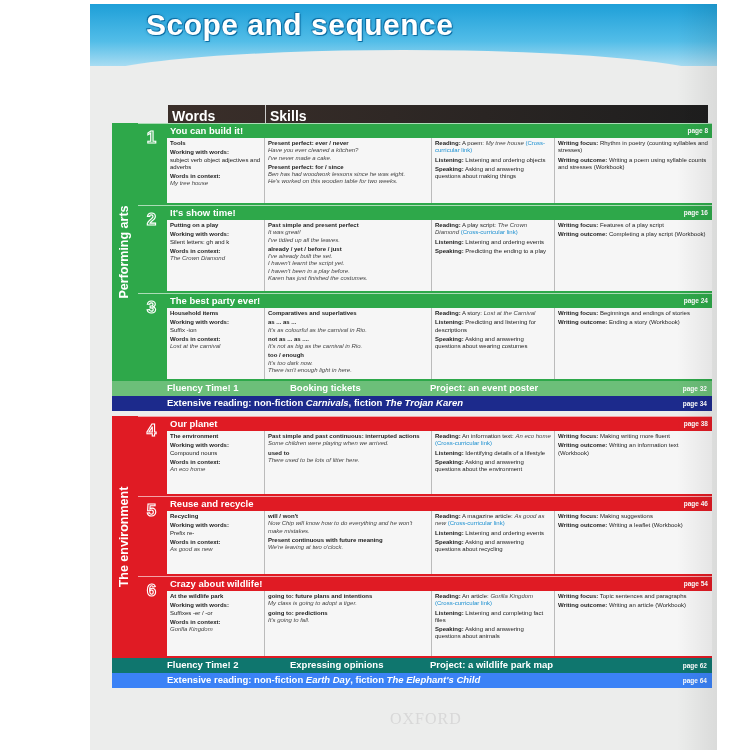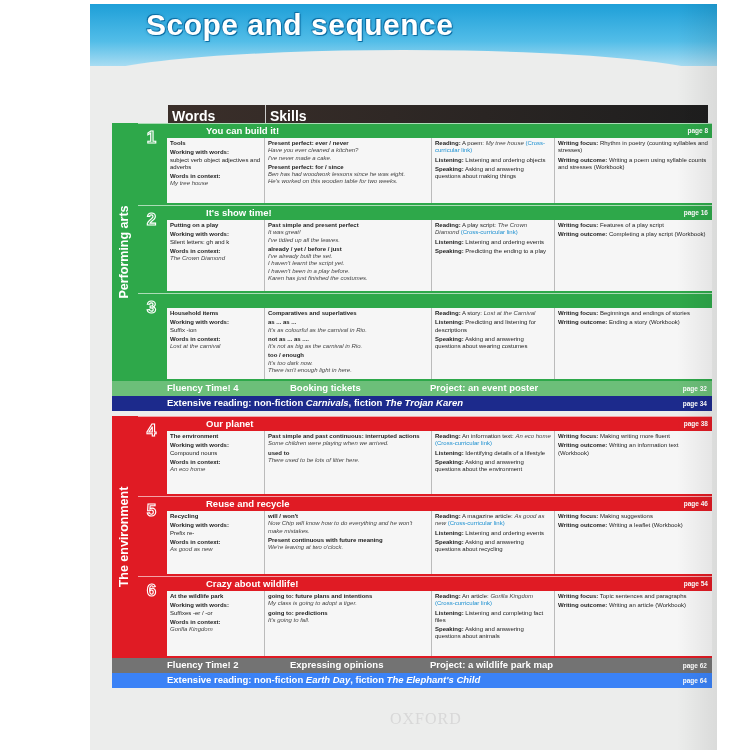--- a/index.html
+++ b/index.html
@@ -17,21 +17,21 @@
   .col-header { position: absolute; left: 78px; top: 101px; width: 540px; height: 18px; background: linear-gradient(90deg, #3b2f2a, #1e1e1e); display: flex; }
   .col-header div { color: #fff; font-weight: bold; font-size: 14px; padding: 3px 4px; border-right: 1px solid #ccc; }
   .col-w { width: 98px; } .col-g { width: 167px; } .col-s { width: 275px; border-right: none !important; }
   .section { position: absolute; left: 22px; width: 600px; }
   .side-label { position: absolute; left: 0; top: 0; width: 24px; height: 100%; display: flex; align-items: center; justify-content: center; }
   .side-label span { transform: rotate(-90deg); white-space: nowrap; color: #fff; font-weight: bold; font-size: 12.5px; }
   .unit { position: absolute; left: 26px; width: 574px; }
   .unit-num { position: absolute; left: 0; top: 0; width: 27px; height: 100%; display: flex; justify-content: center; padding-top: 4px; }
   .unit-num span { font-size: 17px; font-weight: bold; color: transparent; -webkit-text-stroke: 1.1px #fff; }
   .unit-bar { position: absolute; left: 29px; top: 0; right: 0; height: 14px; }
-  .unit-title { position: absolute; left: 3px; top: 1px; font-size: 9.5px; font-weight: bold; color: #fff; margin-left: 36px; }
+  .unit-title { position: absolute; left: 3px; top: 1px; font-size: 9.5px; font-weight: bold; color: #fff; }
   .unit-page { position: absolute; right: 4px; top: 3px; font-size: 6.5px; font-weight: bold; color: #fff; }
   .unit-body { position: absolute; left: 29px; top: 14px; right: 0; bottom: 0; background: #f6f6f6; display: flex; font-size: 6px; line-height: 7.3px; color: #222; }
   .cell { padding: 2px 3px; border-right: 1px solid #bbb; }
   .cw { width: 98px; } .cg { width: 167px; } .cs { width: 123px; } .cf { flex: 1; border-right: none; }
   .b { font-weight: bold; } .i { font-style: italic; color: #444; } .link { color: #1b8fd0; }
   .gap { margin-top: 2px; }
   .strip { position: absolute; left: 22px; width: 600px; height: 15px; display: flex; align-items: center; color: #fff; font-weight: bold; font-size: 9.5px; }
   .strip .pg { position: absolute; right: 5px; top: 4px; font-size: 6.5px; }
   .watermark { position: absolute; left: 300px; top: 706px; font-family: "Liberation Serif", serif; font-size: 16px; color: #d8d8d8; letter-spacing: 1px; }
 </style>
@@ -131,20 +131,24 @@
           <div class="cell cf">
             <div><span class="b">Writing focus:</span> <span>Features of a play script</span></div>
             <div class="gap"><span class="b">Writing outcome:</span> <span>Completing a play script (Workbook)</span></div>
           </div>
         </div>
         </div>
         <div class="unit" style="top: 170px; height: 86px; border-top: 1px solid rgba(255, 255, 255, 0.6);">
         <div class="unit-num">
             <span>3</span>
           </div>
+        <div class="unit-bar" style="background:#2ea84a">
+          <span class="unit-title">The best party ever!</span>
+          <span class="unit-page">page 24</span>
+        </div>
         <div class="unit-body">
           <div class="cell cw">
             <div class="b">Household items</div>
             <div class="b gap">Working with words:</div>
             <div>Suffix -ion</div>
             <div class="b gap">Words in context:</div>
             <div class="i">Lost at the carnival</div>
           </div>
           <div class="cell cg">
               <div class="">
@@ -170,21 +174,21 @@
             <div class="gap"><span class="b">Speaking:</span> <span>Asking and answering questions about wearing costumes</span></div>
           </div>
           <div class="cell cf">
             <div><span class="b">Writing focus:</span> <span>Beginnings and endings of stories</span></div>
             <div class="gap"><span class="b">Writing outcome:</span> <span>Ending a story (Workbook)</span></div>
           </div>
         </div>
         </div>
       </div>
       <div class="strip" style="top: 377px; background: rgb(108, 191, 121);">
-        <span style="position:absolute;left:55px;top:1px">Fluency Time! 4</span>
+        <span style="position:absolute;left:55px;top:1px">Fluency Time! 1</span>
       <span style="position:absolute;left:178px;top:1px">Booking tickets</span>
       <span style="position:absolute;left:318px;top:1px">Project:  an event poster</span>
       <span class="pg">page 32</span>
       </div>
       <div class="strip" style="top: 392px; background: rgb(28, 42, 140);">
         <span style="position:absolute;left:55px;top:1px;white-space:nowrap"><span>Extensive reading: non-fiction </span><i>Carnivals</i><span>, fiction </span><i>The Trojan Karen</i></span>
       <span class="pg">page 34</span>
       </div>
       <div class="section" style="top: 412px; height: 242px; background: rgb(224, 27, 36);">
         <div class="side-label">
@@ -295,21 +299,21 @@
             <div class="gap"><span class="b">Listening:</span> <span>Listening and completing fact files</span></div>
             <div class="gap"><span class="b">Speaking:</span> <span>Asking and answering questions about animals</span></div>
           </div>
           <div class="cell cf">
             <div><span class="b">Writing focus:</span> <span>Topic sentences and paragraphs</span></div>
             <div class="gap"><span class="b">Writing outcome:</span> <span>Writing an article (Workbook)</span></div>
           </div>
         </div>
         </div>
       </div>
-      <div class="strip" style="top: 654px; background: #737373; padding-left: 28px;">
+      <div class="strip" style="top: 654px; background: #0f766e; padding-left: 28px;">
         <span style="position:absolute;left:55px;top:1px">Fluency Time! 2</span>
       <span style="position:absolute;left:178px;top:1px">Expressing opinions</span>
       <span style="position:absolute;left:318px;top:1px">Project: a wildlife park map</span>
       <span class="pg">page 62</span>
       </div>
       <div class="strip" style="top: 669px; background: #3b82f6;">
         <span style="position:absolute;left:55px;top:1px;white-space:nowrap"><span>Extensive reading: non-fiction </span><i>Earth Day</i><span>, fiction </span><i>The Elephant's Child</i></span>
       <span class="pg">page 64</span>
       </div>
     </div>

